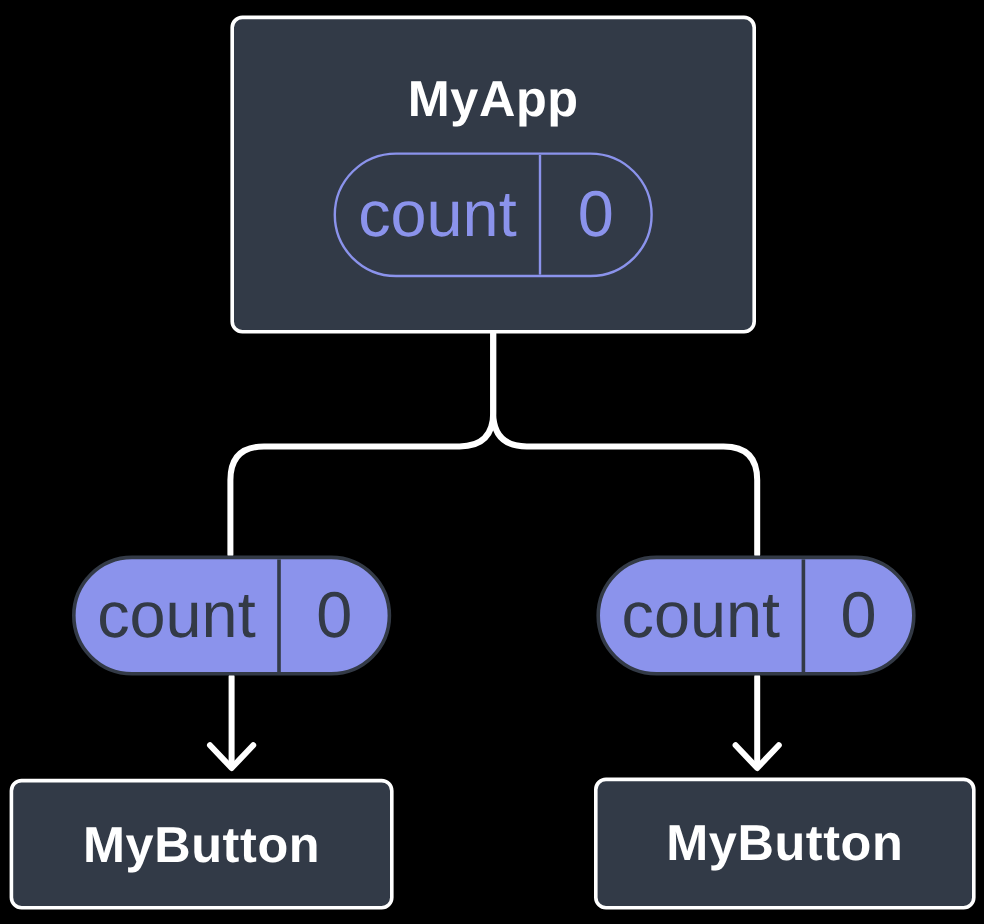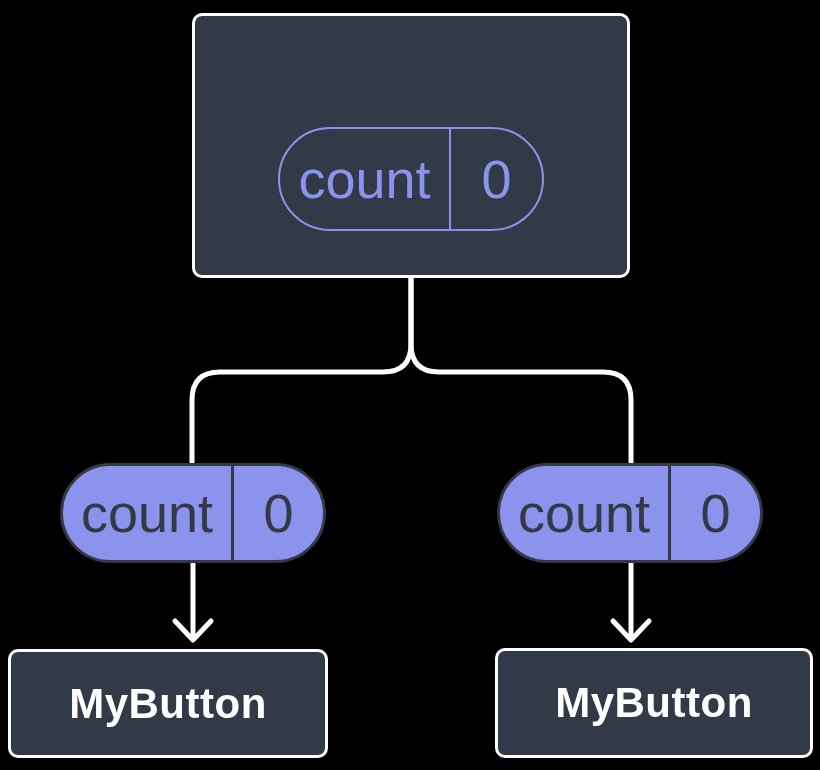--- a/index.html
+++ b/index.html
@@ -112,20 +112,21 @@
   <svg class="connector-svg" viewBox="0 0 820 770" aria-hidden="true">
     <path class="connector-path" d="M411 278 L411 344 Q411 372 383 372 L220 372 Q192 372 192 400 L192 462"></path>
     <path class="connector-path" d="M411 278 L411 344 Q411 372 439 372 L603 372 Q631 372 631 400 L631 462"></path>
     <path class="connector-path" d="M193 564 L193 637"></path>
     <path class="connector-path" d="M175 621 L193 640 L211 621"></path>
     <path class="connector-path" d="M631 564 L631 637"></path>
     <path class="connector-path" d="M613 621 L631 640 L649 621"></path>
   </svg>
 
   <div class="node root-node">
+    <div class="node-title">MyApp</div>
     <div class="pill state-pill">
       <div class="pill-seg pill-seg-label">count</div>
       <div class="pill-seg pill-seg-value">0</div>
     </div>
   </div>
 
   <div class="pill prop-pill prop-pill-left">
     <div class="pill-seg pill-seg-label">count</div>
     <div class="pill-seg pill-seg-value">0</div>
   </div>

